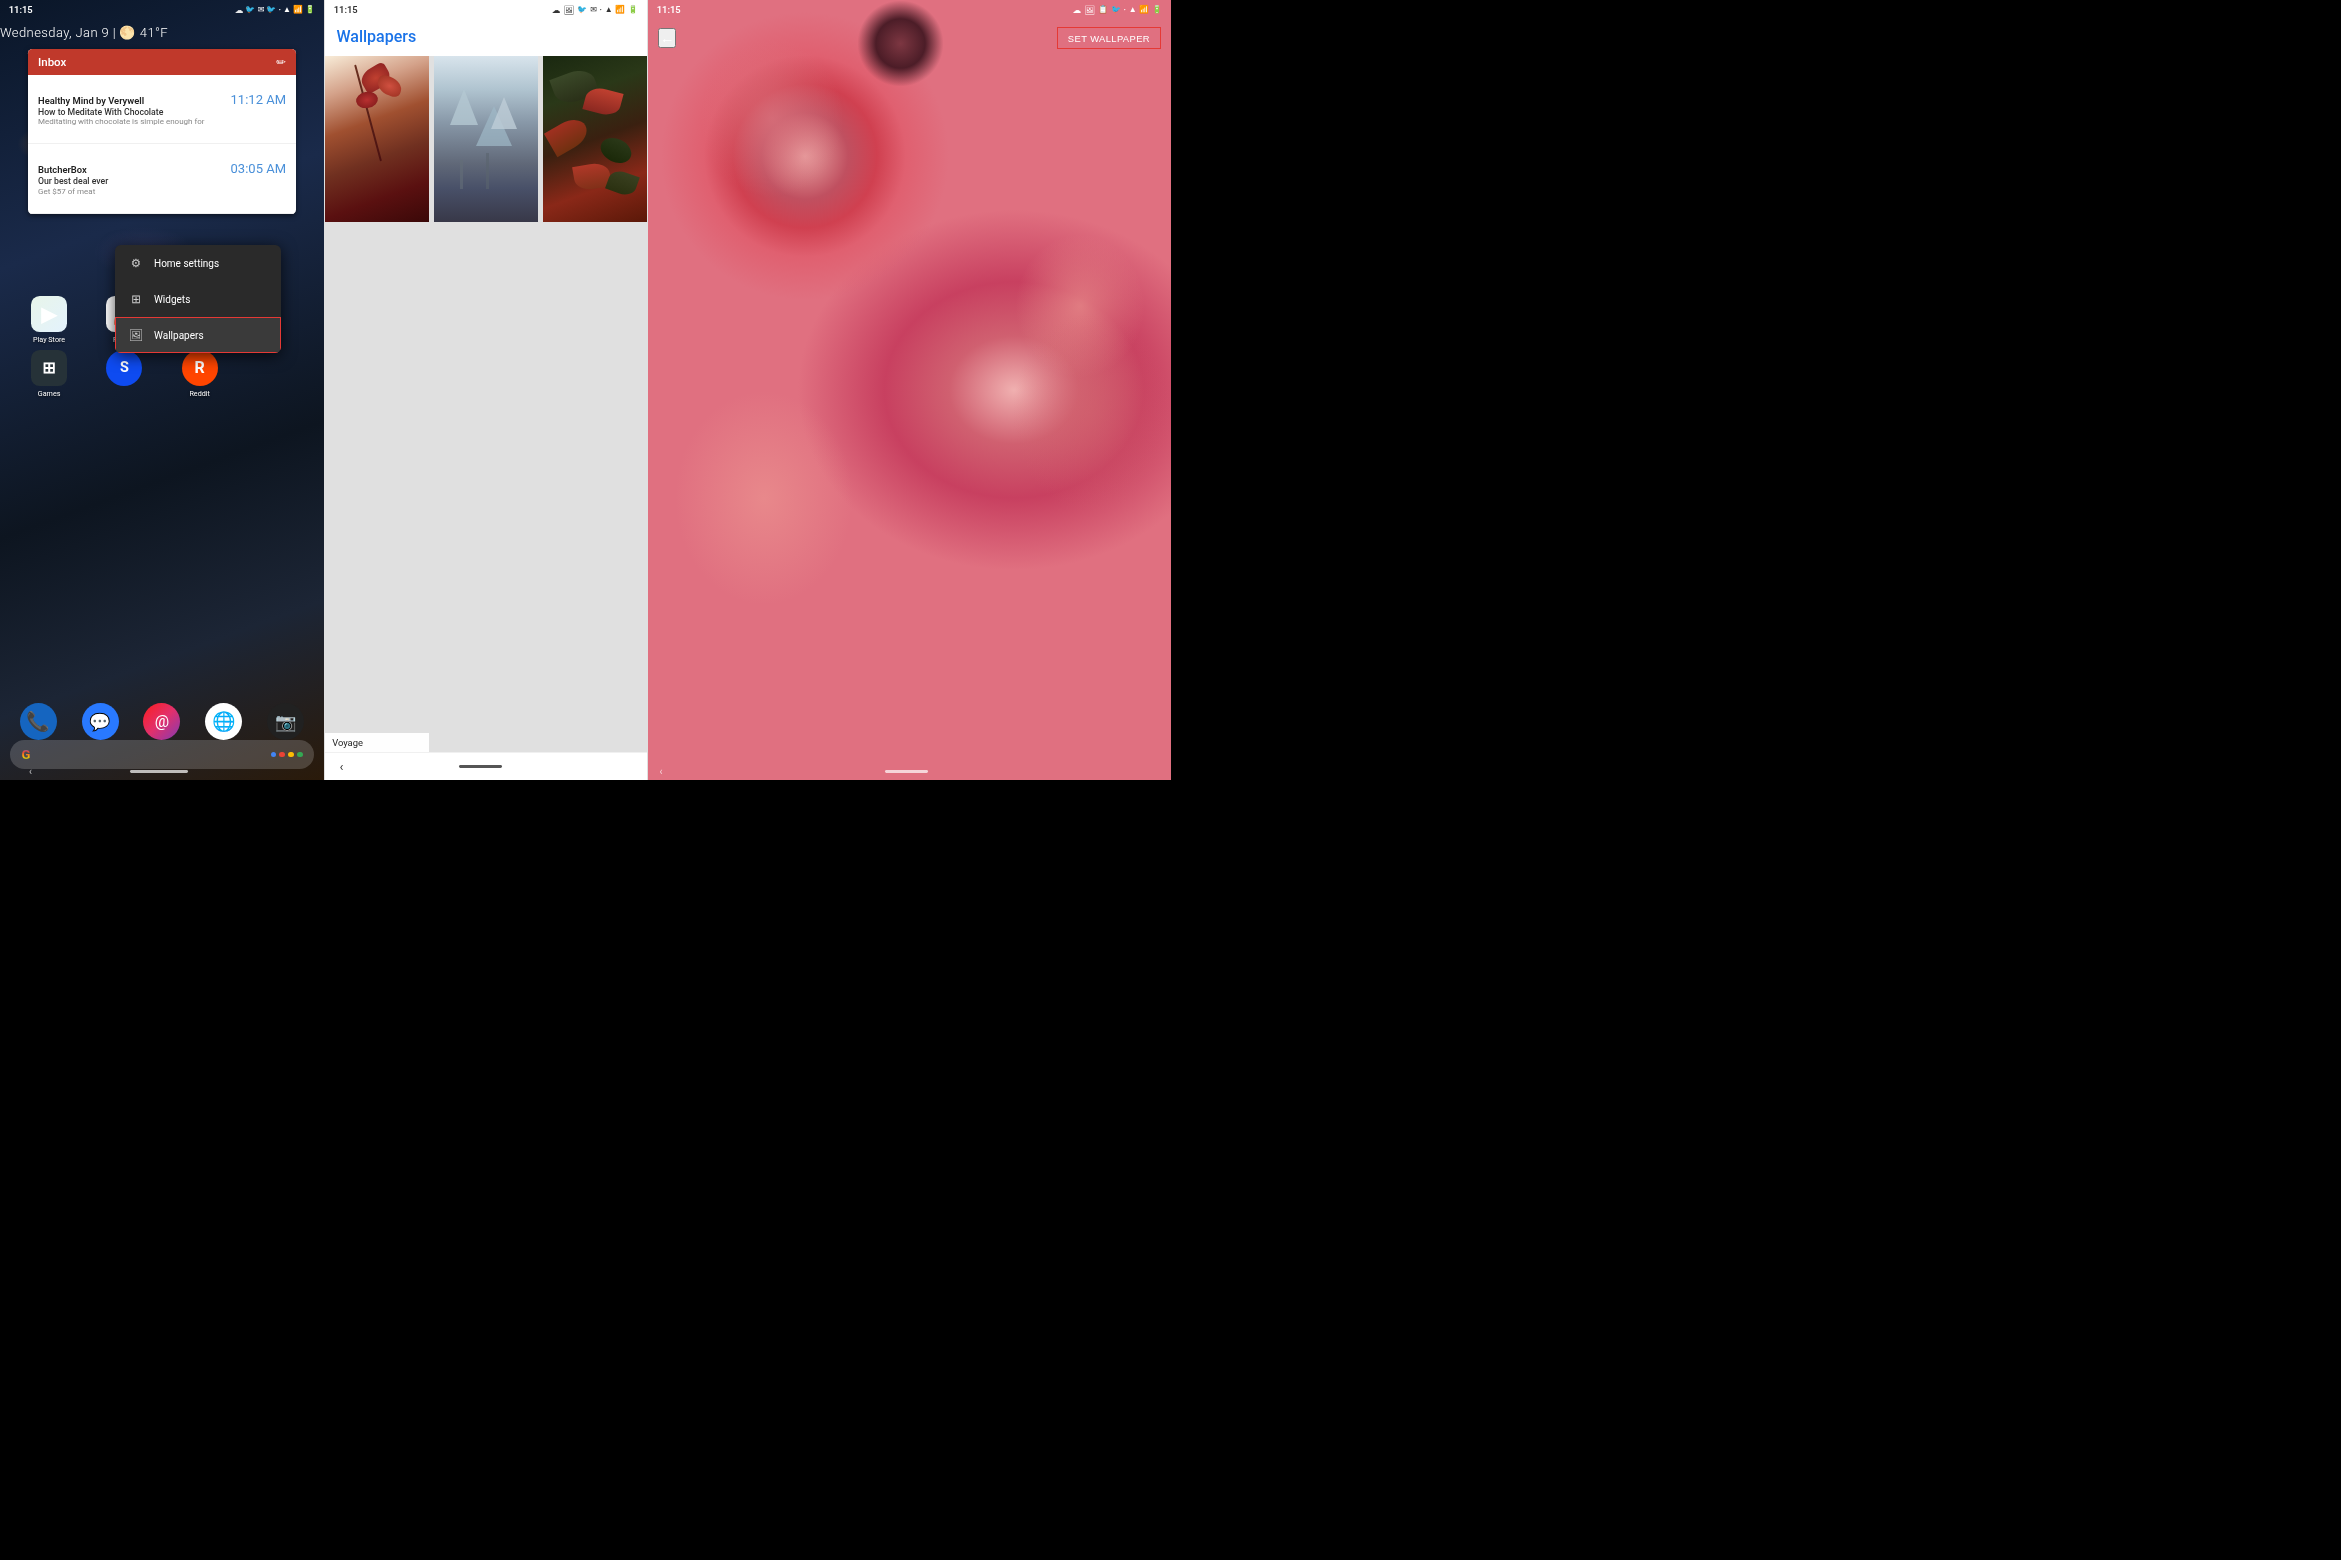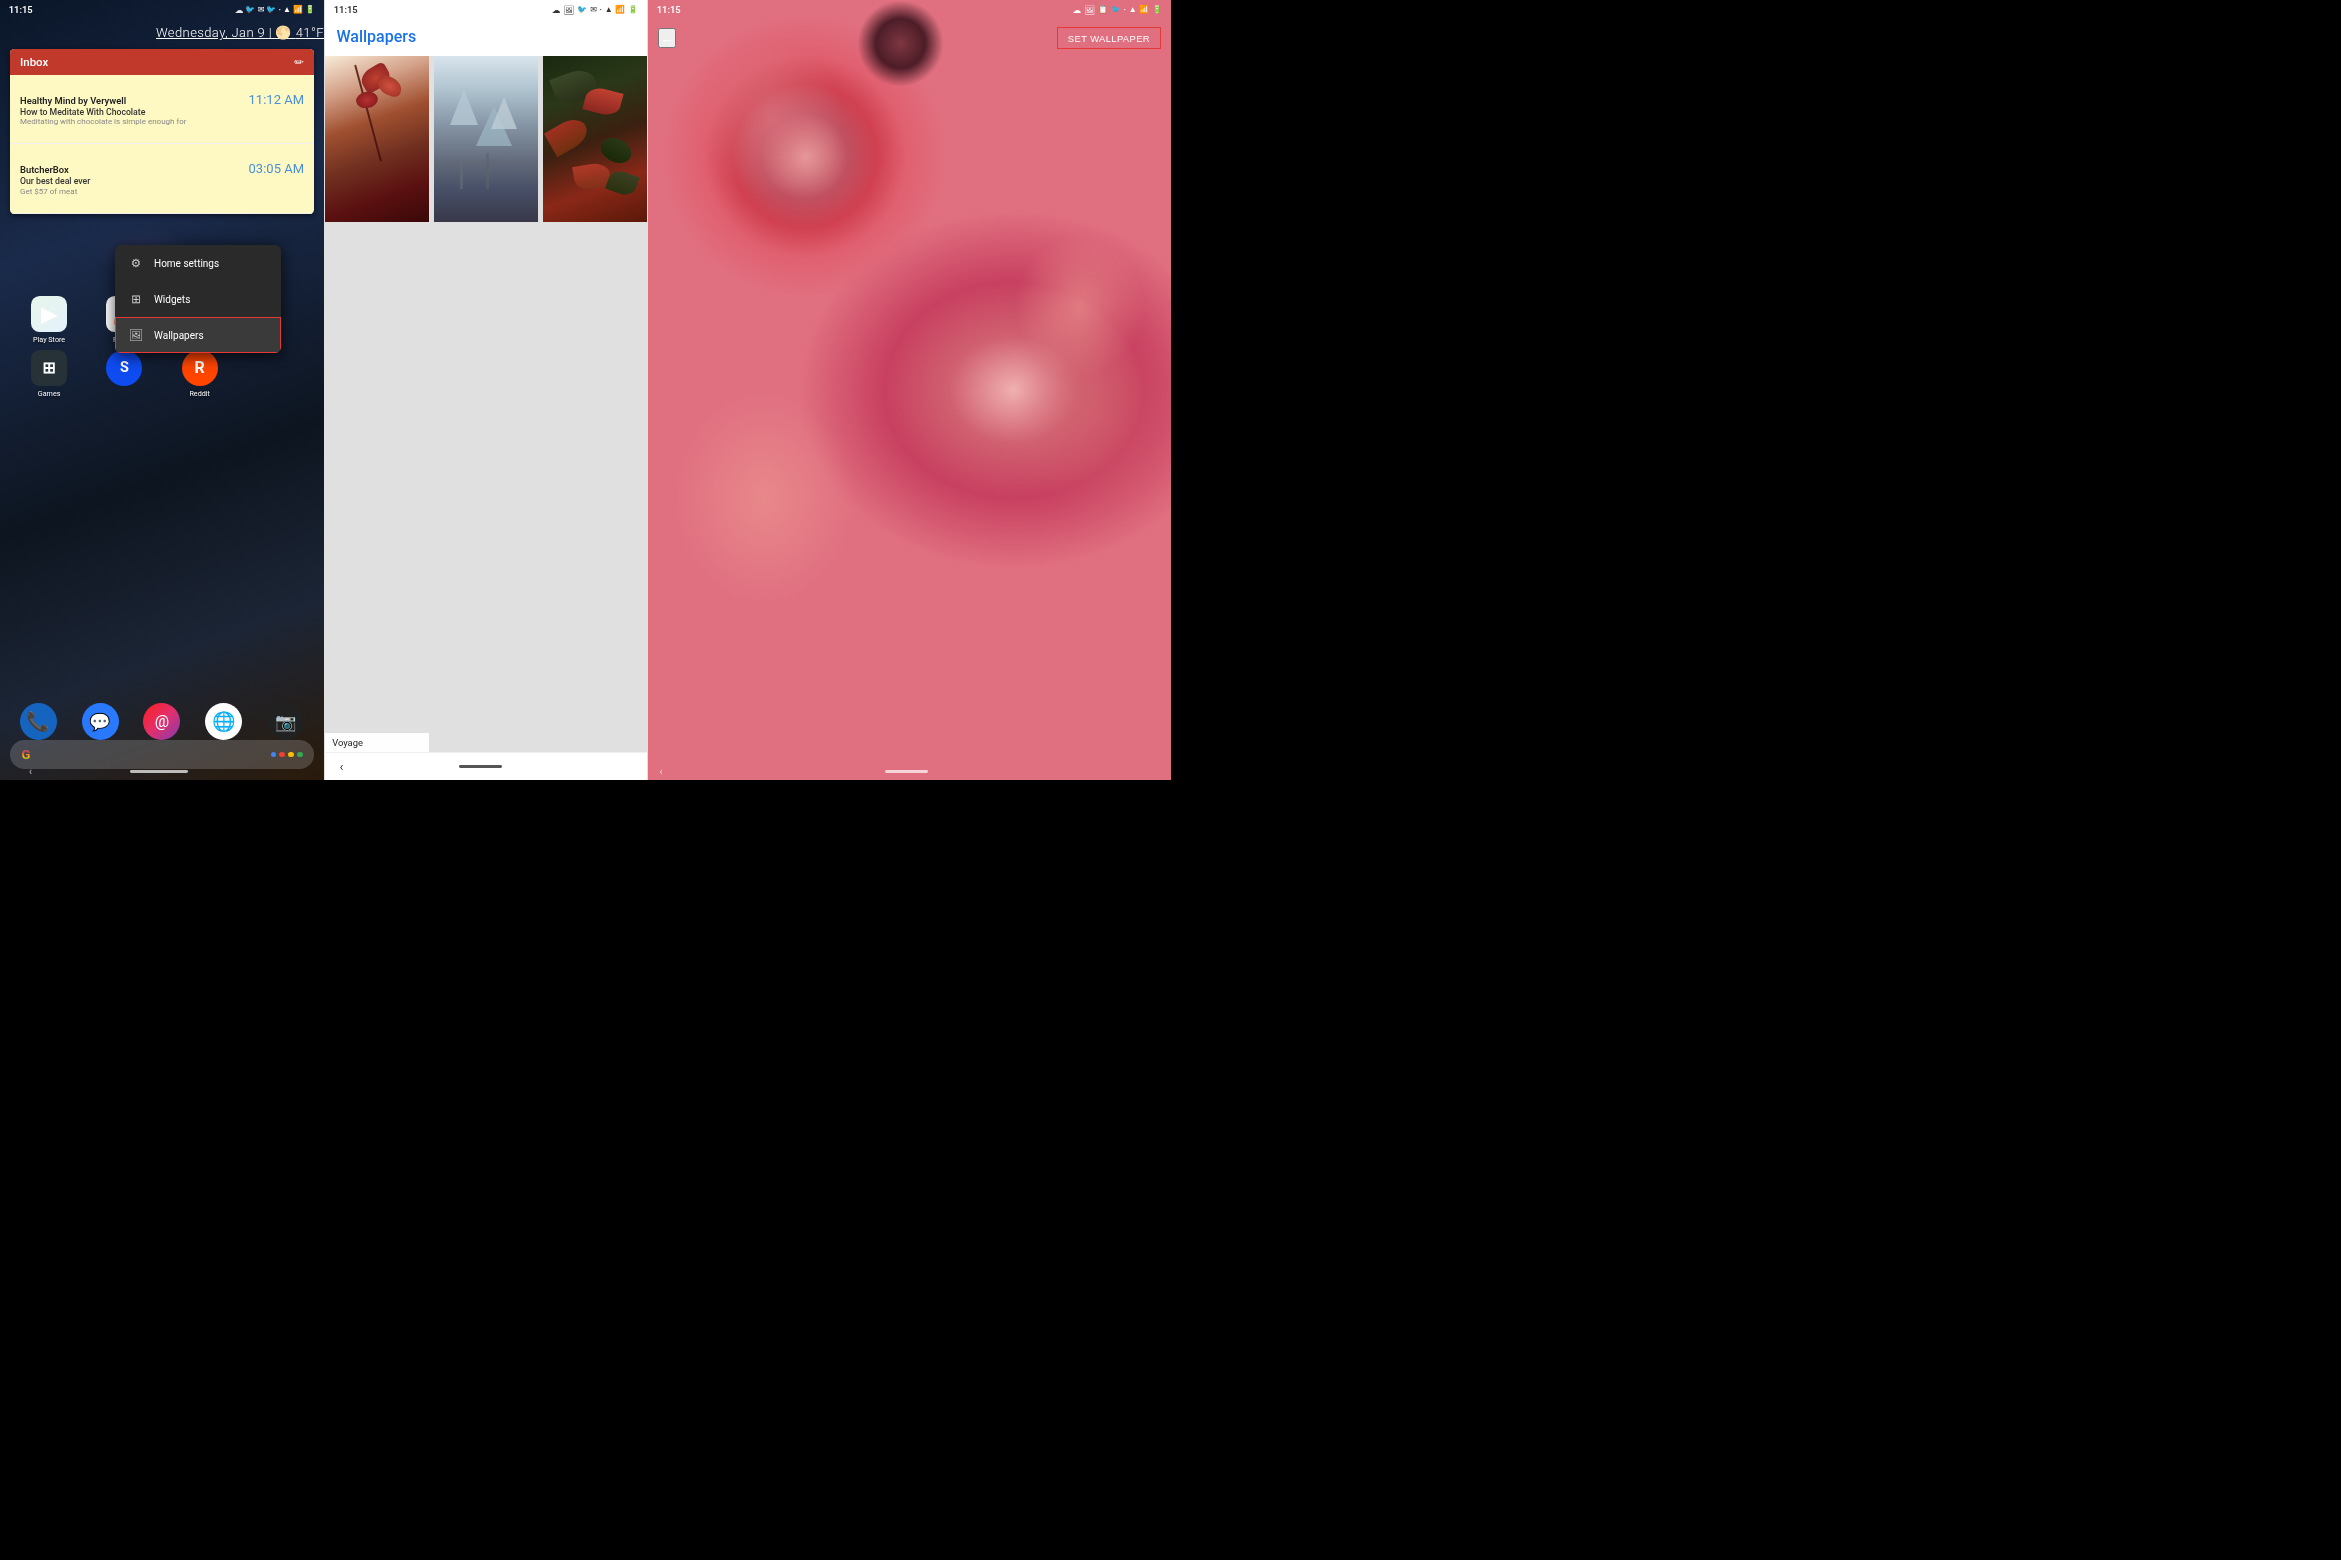--- a/index.html
+++ b/index.html
@@ -41,35 +41,34 @@
       justify-content: space-between;
       padding: 4.3px 8.7px;
       color: white;
       font-size: 8.7px;
       font-weight: 500;
     }
     .status-icons { display: flex; align-items: center; gap: 2.2px; }
     .weather-widget {
       position: relative;
       z-index: 10;
-      text-align: right;
+      text-align: left;
       padding: 5.8px 0 8.7px;
       color: white;
-      text-decoration: underline;
     }
     .weather-date {
       font-size: 13px;
       font-weight: 300;
       letter-spacing: 0.4px;
     }
     .inbox-card {
       position: relative;
       z-index: 10;
-      background: #fef9c3;
-      margin: 0 10px;
+      background: #ffffff;
+      margin: 0 28px;
       border-radius: 4.3px;
       overflow: hidden;
       box-shadow: 0 1.4px 5.8px rgba(0,0,0,0.5);
     }
     .inbox-header {
       background: #c0392b;
       padding: 5.8px 10px;
       display: flex;
       align-items: center;
       justify-content: space-between;

